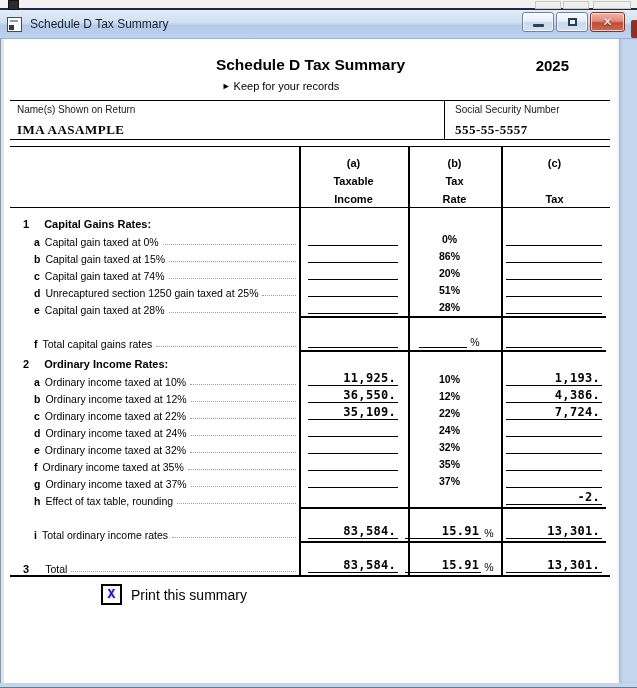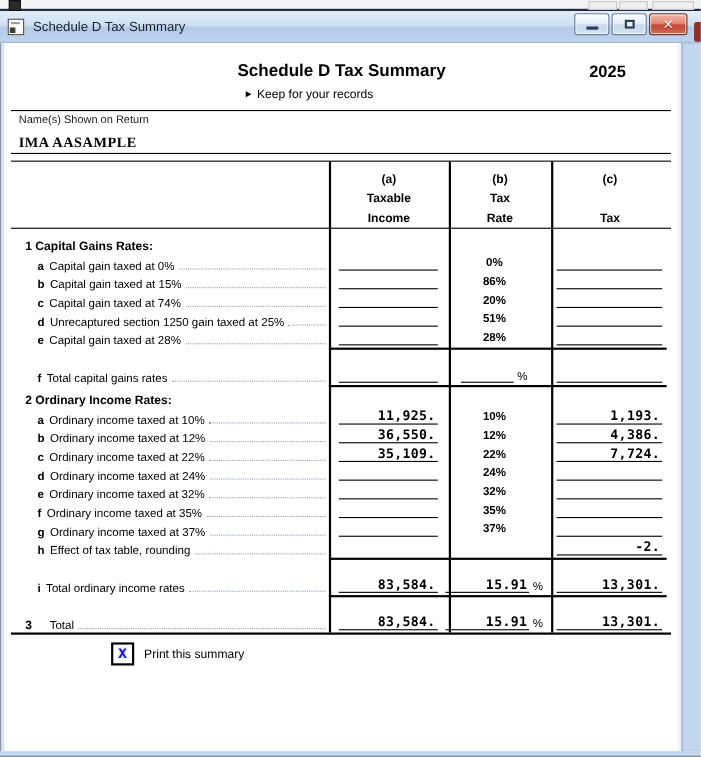--- a/index.html
+++ b/index.html
@@ -61,21 +61,21 @@
   .hlabel{width:289px;}
   .hcell{display:flex;flex-direction:column;align-items:center;padding-top:7px;font-weight:bold;font-size:11px;line-height:18px;}
   .hcell.a{width:109px;} .hcell.b{width:93px;} .hcell.c{width:107px;}
 
   .trow{display:flex;height:17px;align-items:flex-end;}
   .trow.tall{height:32px;}
   .trow.heading{height:21px;padding-bottom:1px;}
   .trow.h1{height:22px;}
   .trow.h2{height:18px;}
   .hnum{font-weight:bold;font-size:11px;margin-left:13px;}
-  .htext{font-weight:bold;font-size:11px;margin-left:3px;}
+  .htext{font-weight:bold;font-size:11px;margin-left:15px;}
   .cell-label{width:289px;display:flex;align-items:flex-end;overflow:hidden;}
   .letter{font-weight:bold;font-size:10.5px;margin-left:24px;flex:none;}
   .rownum{font-weight:bold;font-size:11px;margin-left:13px;flex:none;}
   .lbl{font-size:10.5px;margin-left:5px;white-space:nowrap;flex:none;}
   .lbl.after-num{margin-left:16px;}
   .leader{flex:1;border-bottom:1.5px dotted #93a0b2;margin:0 3px 3px 4px;min-width:4px;}
   .cell{display:flex;align-items:flex-end;box-sizing:border-box;}
   .cell.ca{width:104px;padding:0 5px 0 9px;}
   .cell.cb{width:93px;justify-content:center;}
   .cell.cc{width:107px;padding:0 1px 0 10px;}
@@ -86,21 +86,21 @@
   .uline-b{border-bottom:1.7px solid #000;min-height:15px;display:flex;align-items:flex-end;justify-content:flex-end;}
   .uline-b.narrow{width:48px;}
   .uline-b.wide{width:76px;}
   .pct-suffix{font-size:10.5px;margin-left:3px;margin-bottom:0px;}
   .sepline{height:0;border-top:2px solid #000;margin-left:289px;width:307px;}
 
   
   .footer-row{display:flex;align-items:center;margin:7px 0 0 97px;}
   .checkbox{width:17px;height:17px;border:2.5px solid #000;background:#fff;display:flex;align-items:center;justify-content:center;cursor:pointer;}
   .checkbox .mark{font-family:"Liberation Mono","DejaVu Sans Mono",monospace;font-weight:bold;font-size:13px;color:#1414cc;text-shadow:0 0 2px #8a8aff;line-height:13px;}
-  .cb-label{font-size:11px;margin-left:9px;}
+  .cb-label{font-size:14px;margin-left:9px;}
 </style>
 </head>
 <body>
 
 <div class="window">
 
   <div class="desktop-strip">
     <div class="behind-icon"></div>
     <div class="behind-btn" style="right:76px;"></div>
     <div class="behind-btn" style="right:48px;"></div>
@@ -131,20 +131,24 @@
       <div class="form-header">
         <div class="fh-title">Schedule D Tax Summary</div>
         <div class="fh-year">2025</div>
         <div class="fh-sub"><span class="fh-arrow">►</span><span>Keep for your records</span></div>
       </div>
 
       <div class="name-box">
         <div class="nb-name">
           <div class="nb-label">Name(s) Shown on Return</div>
           <div class="nb-value">IMA AASAMPLE</div>
+        </div>
+        <div class="nb-ssn">
+          <div class="nb-label">Social Security Number</div>
+          <div class="nb-value">555-55-5557</div>
         </div>
       </div>
 
       <div class="table">
         <div class="vline v1"></div>
         <div class="vline v2"></div>
         <div class="vline v3"></div>
 
         <div class="thead">
           <div class="hlabel"></div>

